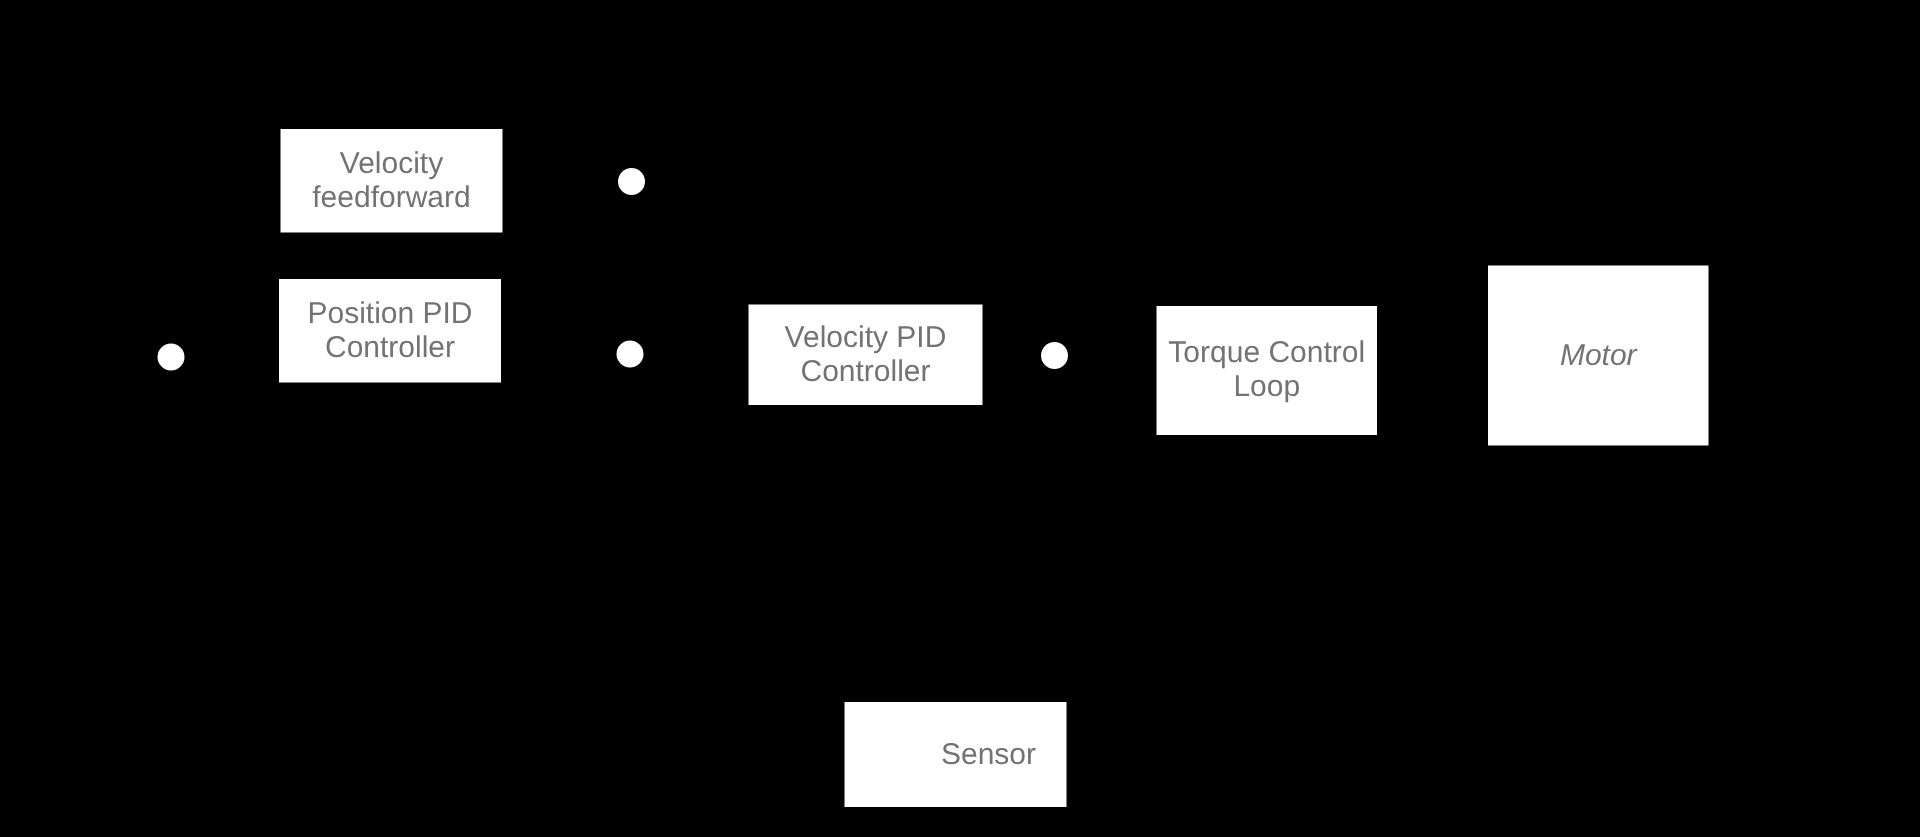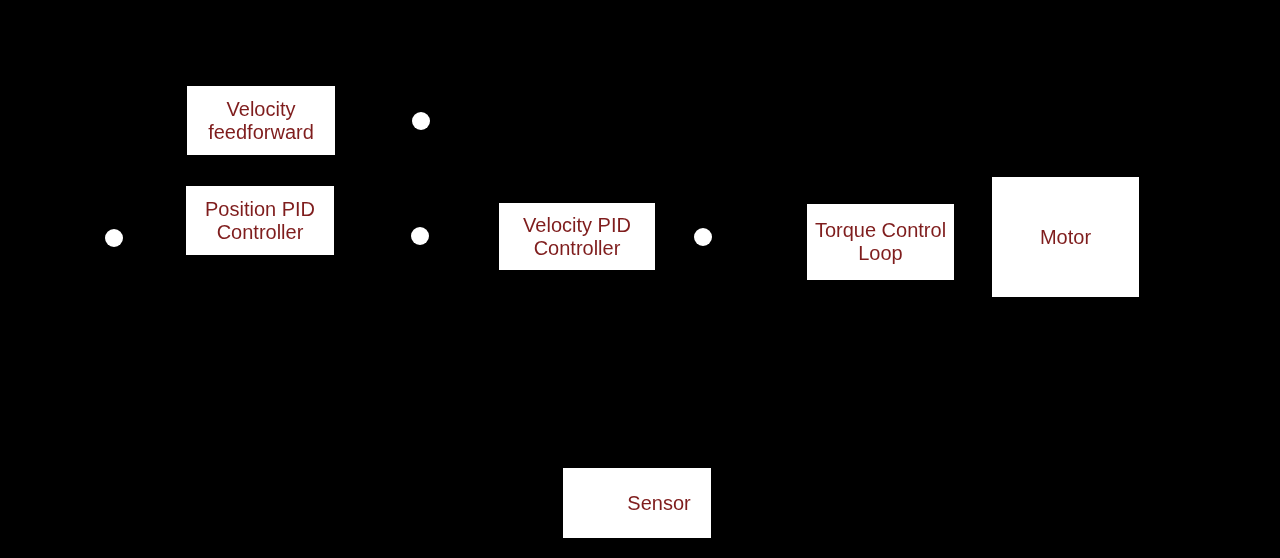--- a/index.html
+++ b/index.html
@@ -11,21 +11,21 @@
     position: relative;
     width: 1280px;
     height: 558px;
     background: #000000;
     overflow: hidden;
     font-family: "Liberation Sans", sans-serif;
   }
   .block {
     position: absolute;
     background: #ffffff;
-    color: #7f1d1d;
+    color: #737373;
     display: flex;
     align-items: center;
     justify-content: center;
     text-align: center;
     font-size: 20px;
     line-height: 23px;
     white-space: pre-line;
     box-sizing: border-box;
   }
   .junction {
@@ -43,24 +43,24 @@
 
   <div class="block" style="left:187px; top:86px;  width:148px; height:69px;">Velocity
 feedforward</div>
 
   <div class="block" style="left:186px; top:186px; width:148px; height:69px;">Position PID
 Controller</div>
 
   <div class="block" style="left:499px; top:203px; width:156px; height:67px;">Velocity PID
 Controller</div>
 
-  <div class="block" style="left:807px; top:204px; width:147px; height:76px;">Torque Control
+  <div class="block" style="left:771px; top:204px; width:147px; height:86px;">Torque Control
 Loop</div>
 
-  <div class="block" style="left:992px; top:177px; width:147px; height:120px;">Motor</div>
+  <div class="block" style="left:992px; top:177px; width:147px; height:120px;font-style:italic;">Motor</div>
 
 
   <div class="block" style="left:563px; top:468px; width:148px; height:70px;padding-left:44px;">Sensor</div>
 
   <div class="junction" style="left:105px; top:229px;"></div>
 
   <div class="junction" style="left:412px; top:112px;"></div>
 
   <div class="junction" style="left:411px; top:227px;"></div>
 

